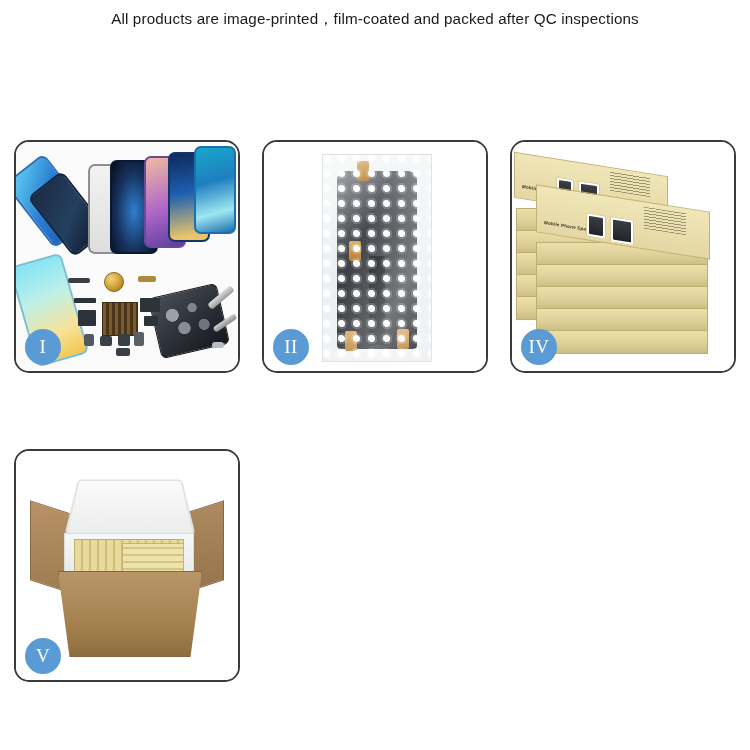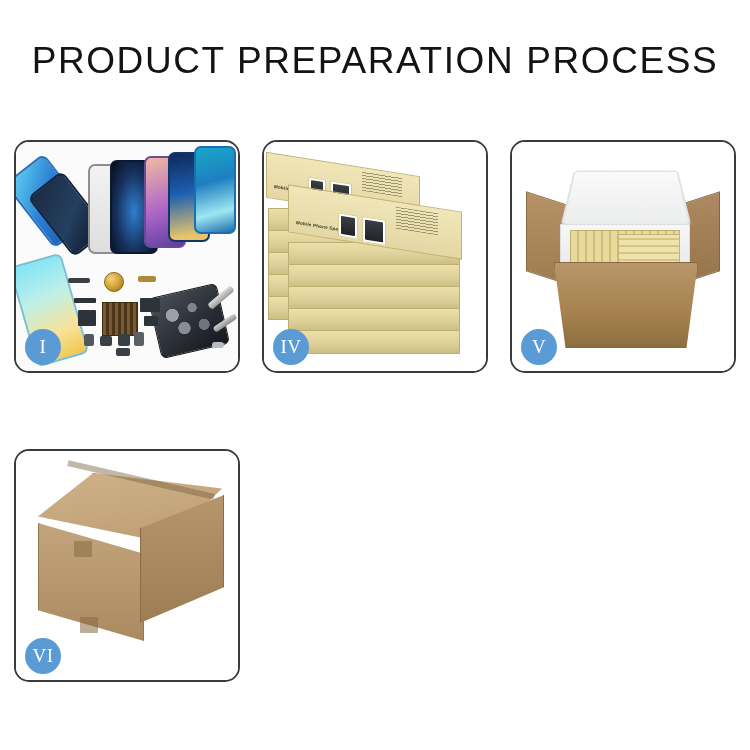--- a/index.html
+++ b/index.html
@@ -404,21 +404,21 @@
   .pvi-tape {
     position: absolute;
     background: rgba(135,106,68,0.55);
     border-radius: 1px;
   }
 </style>
 </head>
 <body>
 
 <div class="header">
-  <h1 class="page-title">PRODUCT PREPARATION PROCESS</h1>
+  <p class="page-subtitle">All products are image-printed，film-coated and packed after QC inspections</p>
 </div>
 
 <div class="panel-grid">
 
   <div class="panel">
     <div class="panel-photo">
       <div class="pi-bg"></div>
       <div class="pi-phone pi-scr-a"></div>
       <div class="pi-phone pi-scr-a2"></div>
       <div class="pi-phone pi-scr-b"></div>
@@ -441,20 +441,37 @@
       <div class="pi-chip" style="left:102px;top:192px;width:12px;height:12px;"></div>
       <div class="pi-chip" style="left:118px;top:190px;width:10px;height:14px;background:#5a6068;"></div>
       <div class="pi-chip" style="left:100px;top:206px;width:14px;height:8px;"></div>
       <div class="pi-tool"></div>
       <div class="pi-tool2"></div>
       <div class="pi-chip" style="left:196px;top:200px;width:12px;height:6px;background:#b9bec4;border-radius:3px;"></div>
     </div>
     <div class="badge">I</div>
   </div>
 
+  <div class="panel">
+    <div class="panel-photo">
+      <div class="pii-bg"></div>
+      <div class="pii-bag">
+        <div class="pii-part">
+          <div class="pii-cable"></div>
+        </div>
+        <div class="pii-tab" style="left:34px;top:6px;"></div>
+        <div class="pii-tab" style="left:26px;top:86px;"></div>
+        <div class="pii-tab" style="left:22px;top:176px;"></div>
+        <div class="pii-tab" style="left:74px;top:174px;"></div>
+        <div class="pii-bubbles"></div>
+        <div class="pii-sheen"></div>
+      </div>
+    </div>
+    <div class="badge">II</div>
+  </div>
 
 
   <div class="panel">
     <div class="panel-photo">
       <div class="piv-bg"></div>
       <div class="piv-stack">
 
         <div class="piv-box" style="left:4px;top:66px;width:90px;height:22px;"></div>
         <div class="piv-box" style="left:4px;top:88px;width:90px;height:22px;"></div>
         <div class="piv-box" style="left:4px;top:110px;width:90px;height:22px;"></div>
@@ -498,26 +515,14 @@
       <div class="pv-flapR"></div>
       <div class="pv-foam-lid"></div>
       <div class="pv-foam-body"></div>
       <div class="pv-yellow"></div>
       <div class="pv-yellow2"></div>
       <div class="pv-body"></div>
     </div>
     <div class="badge">V</div>
   </div>
 
-  <div class="panel">
-    <div class="panel-photo">
-      <div class="pvi-bg"></div>
-      <div class="pvi-top"></div>
-      <div class="pvi-seam"></div>
-      <div class="pvi-front"></div>
-      <div class="pvi-side"></div>
-      <div class="pvi-tape" style="left:58px;top:90px;width:18px;height:16px;"></div>
-      <div class="pvi-tape" style="left:64px;top:166px;width:18px;height:16px;"></div>
-    </div>
-    <div class="badge">VI</div>
-  </div>
 
 </div>
 
 </body></html>

